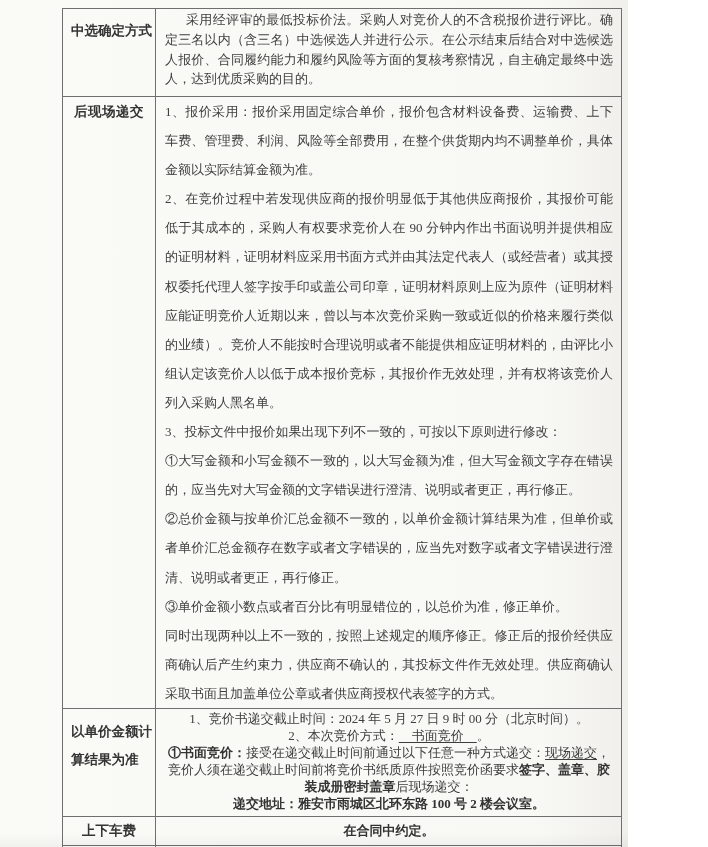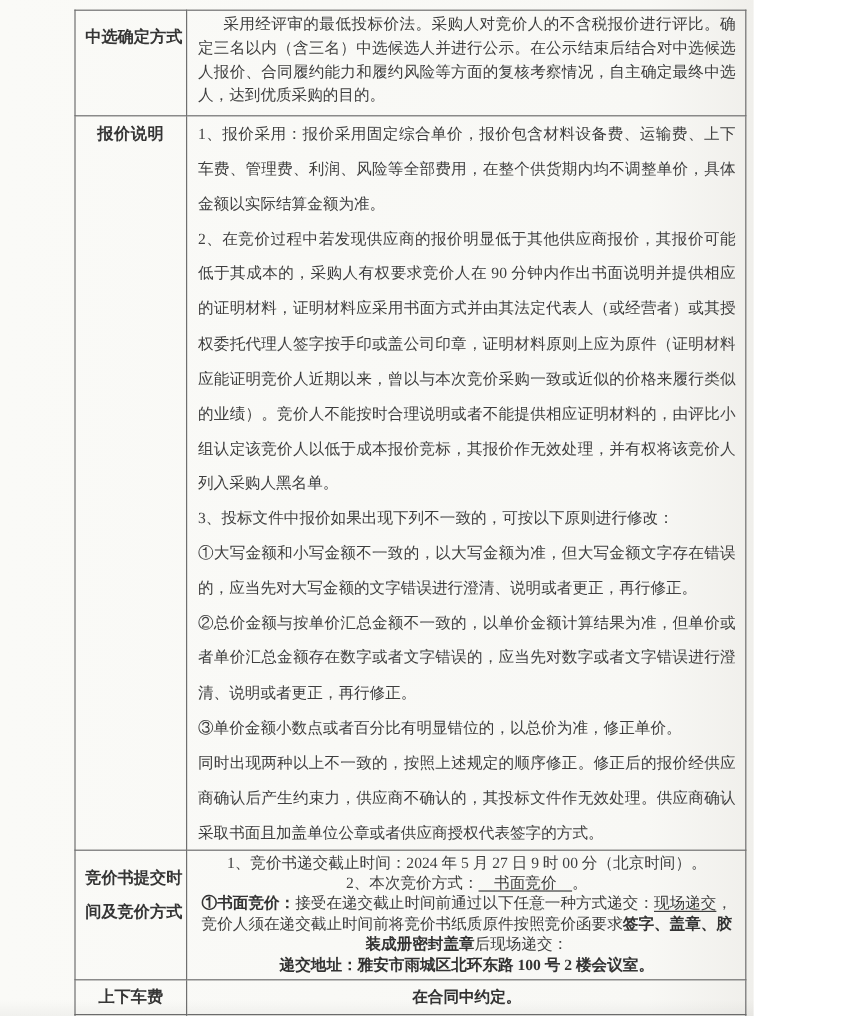--- a/index.html
+++ b/index.html
@@ -86,33 +86,33 @@
       <col class="col-content">
     </colgroup>
     <tbody>
         <tr class="row-0">
           <td class="label-cell">中选确定方式</td>
           <td class="content-cell">
             <p class="indent"><span>采用经评审的最低投标价法。采购人对竞价人的不含税报价进行评比。确定三名以内（含三名）中选候选人并进行公示。在公示结束后结合对中选候选人报价、合同履约能力和履约风险等方面的复核考察情况，自主确定最终中选人，达到优质采购的目的。</span></p>
           </td>
         </tr>
         <tr class="row-1">
-          <td class="label-cell">报价说明</td>
+          <td class="label-cell">后现场递交</td>
           <td class="content-cell">
             <p><span>1、报价采用：报价采用固定综合单价，报价包含材料设备费、运输费、上下车费、管理费、利润、风险等全部费用，在整个供货期内均不调整单价，具体金额以实际结算金额为准。</span></p>
             <p><span>2、在竞价过程中若发现供应商的报价明显低于其他供应商报价，其报价可能低于其成本的，采购人有权要求竞价人在 90 分钟内作出书面说明并提供相应的证明材料，证明材料应采用书面方式并由其法定代表人（或经营者）或其授权委托代理人签字按手印或盖公司印章，证明材料原则上应为原件（证明材料应能证明竞价人近期以来，曾以与本次竞价采购一致或近似的价格来履行类似的业绩）。竞价人不能按时合理说明或者不能提供相应证明材料的，由评比小组认定该竞价人以低于成本报价竞标，其报价作无效处理，并有权将该竞价人列入采购人黑名单。</span></p>
             <p><span>3、投标文件中报价如果出现下列不一致的，可按以下原则进行修改：</span></p>
             <p><span>①大写金额和小写金额不一致的，以大写金额为准，但大写金额文字存在错误的，应当先对大写金额的文字错误进行澄清、说明或者更正，再行修正。</span></p>
             <p><span>②总价金额与按单价汇总金额不一致的，以单价金额计算结果为准，但单价或者单价汇总金额存在数字或者文字错误的，应当先对数字或者文字错误进行澄清、说明或者更正，再行修正。</span></p>
             <p><span>③单价金额小数点或者百分比有明显错位的，以总价为准，修正单价。</span></p>
             <p><span>同时出现两种以上不一致的，按照上述规定的顺序修正。修正后的报价经供应商确认后产生约束力，供应商不确认的，其投标文件作无效处理。供应商确认采取书面且加盖单位公章或者供应商授权代表签字的方式。</span></p>
           </td>
         </tr>
         <tr class="row-2">
-          <td class="label-cell">竞价书提交时间及竞价方式</td>
+          <td class="label-cell">以单价金额计算结果为准</td>
           <td class="content-cell">
             <p><span>1、竞价书递交截止时间：2024 年 5 月 27 日 9 时 00 分（北京时间）。</span></p>
             <p><span>2、本次竞价方式：</span><span class="seg-underline">　书面竞价　</span><span>。</span></p>
             <p><span class="seg-bold">①书面竞价：</span><span>接受在递交截止时间前通过以下任意一种方式递交：</span><span class="seg-underline">现场递交</span><span>，竞价人须在递交截止时间前将竞价书纸质原件按照竞价函要求</span><span class="seg-bold">签字、盖章、胶装成册密封盖章</span><span>后现场递交：</span></p>
             <p><span class="seg-bold">递交地址：雅安市雨城区北环东路 100 号 2 楼会议室。</span></p>
           </td>
         </tr>
         <tr class="row-3">
           <td class="label-cell">上下车费</td>
           <td class="content-cell">

